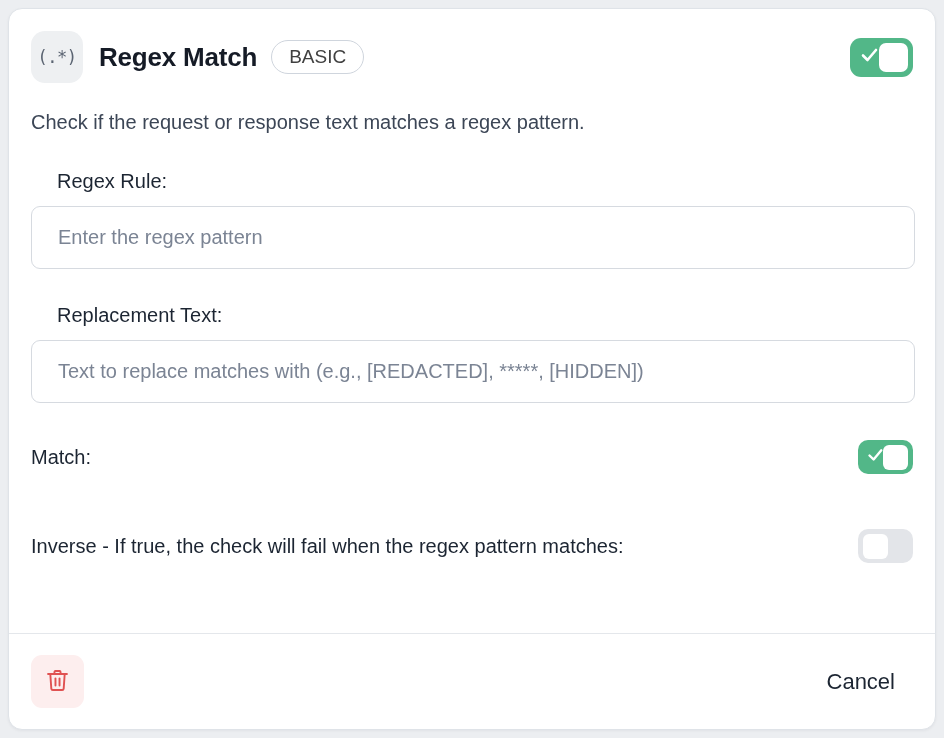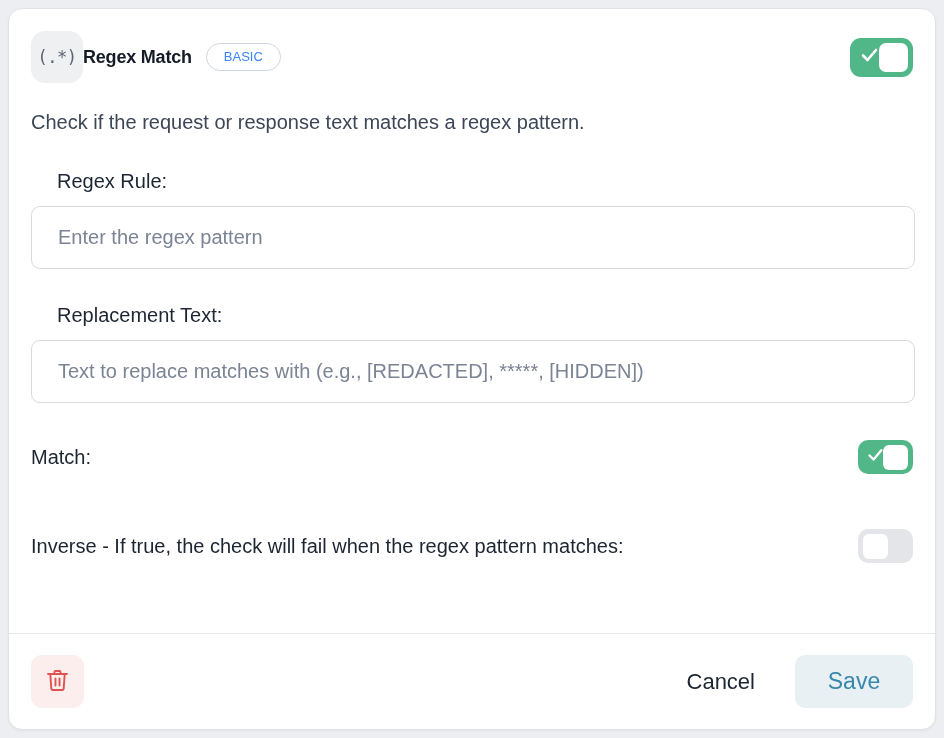--- a/index.html
+++ b/index.html
@@ -51,33 +51,34 @@
     background: #eef0f2;
     display: flex;
     align-items: center;
     justify-content: center;
     color: #5b6472;
     font-family: "DejaVu Sans Mono", monospace;
     font-size: 17px;
     letter-spacing: -0.5px;
   }
   .title {
-    font-size: 18px;
+    margin-left: 16px;
+    font-size: 26px;
     font-weight: bold;
     color: #151b26;
     letter-spacing: -0.2px;
     white-space: nowrap;
   }
   .tier-pill {
     margin-left: 14px;
     border: 1px solid #cfd5dd;
     border-radius: 999px;
     padding: 6px 17px 7px 17px;
-    font-size: 13px;
-    color: #3b82f6;
+    font-size: 19px;
+    color: #404040;
     line-height: 1;
     white-space: nowrap;
   }
   .header-spacer { flex: 1 1 auto; }
 
   
   .toggle {
     position: relative;
     border-radius: 10px;
     flex: none;
@@ -269,16 +270,15 @@
           <path d="M3.6 6.2 H20.4" fill="none" stroke="#e05252" stroke-width="1.7" stroke-linecap="round"></path>
           <path d="M9.3 6.2 V4.4 a0.9 0.9 0 0 1 0.9 -0.9 h3.6 a0.9 0.9 0 0 1 0.9 0.9 V6.2" fill="none" stroke="#e05252" stroke-width="1.7" stroke-linejoin="round"></path>
           <path d="M5.6 6.2 L6.5 19.2 a1.3 1.3 0 0 0 1.3 1.2 h8.4 a1.3 1.3 0 0 0 1.3 -1.2 L18.4 6.2" fill="none" stroke="#e05252" stroke-width="1.7" stroke-linejoin="round"></path>
           <path d="M10.2 10.2 V16.4" fill="none" stroke="#e05252" stroke-width="1.7" stroke-linecap="round"></path>
           <path d="M13.8 10.2 V16.4" fill="none" stroke="#e05252" stroke-width="1.7" stroke-linecap="round"></path>
         </svg>
       </span>
     </button>
     <div class="spacer"></div>
     <button class="cancel-btn">Cancel</button>
-    <button class="save-btn">Save</button>
   </div>
 
 </div>
 
 </body></html>

